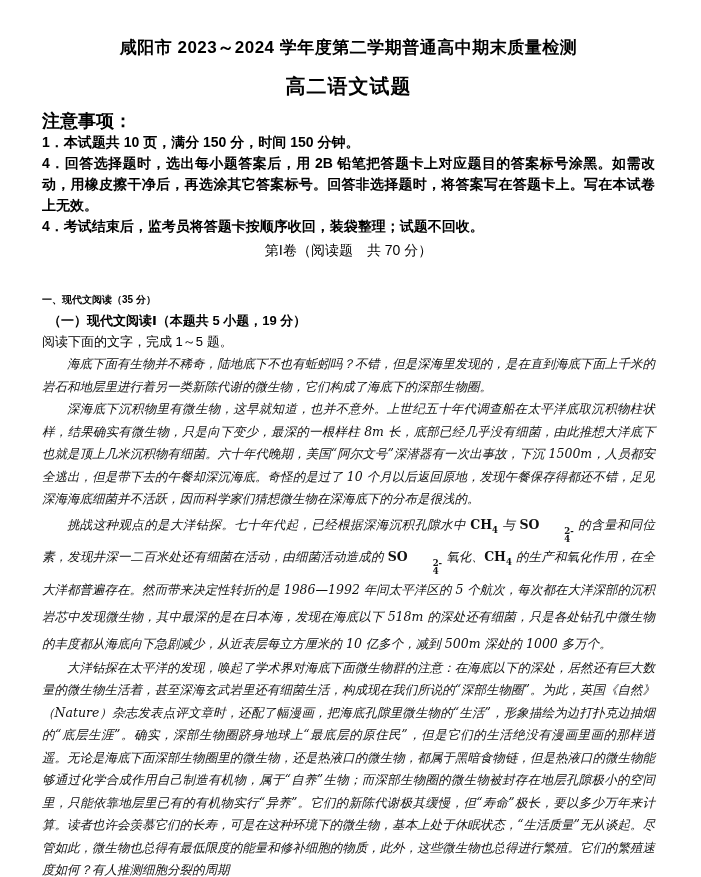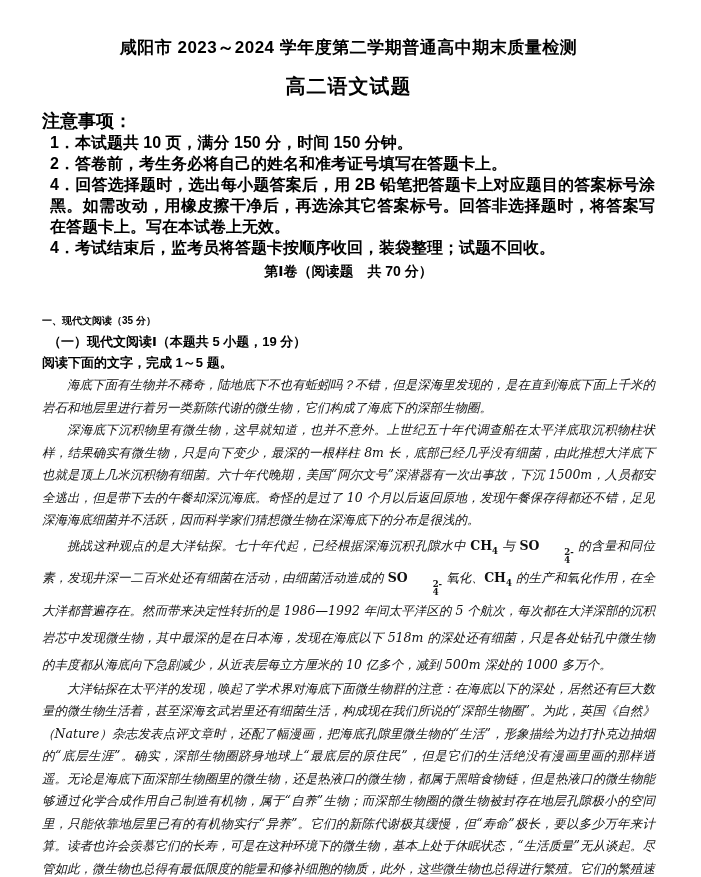--- a/index.html
+++ b/index.html
@@ -14,36 +14,35 @@
     margin:0 0 14px 0;letter-spacing:0.5px;
   }
   .exam-subtitle{
     font-size:20px;font-weight:700;text-align:center;
     margin:0 0 11px 0;letter-spacing:1px;
   }
   .notice-heading{
     font-size:18px;font-weight:700;line-height:21px;
   }
   .notice-item{
-    font-size:16px;font-weight:700;line-height:21px;
+    font-size:14px;font-weight:700;line-height:21px;
     text-align:justify;
-    margin-left:8px;
   }
   .volume-heading{
-    font-size:14px;font-weight:700;text-align:center;line-height:22px;
+    font-size:14px;font-weight:400;text-align:center;line-height:22px;
     margin:2px 0 1px 0;
   }
   .part-heading{
     font-size:10px;font-weight:700;line-height:21px;margin-top:28px;
   }
   .subpart-heading{
     font-size:13px;font-weight:700;line-height:21px;padding-left:6px;
   }
   .instruction{
-    font-size:13px;font-weight:700;line-height:21px;
+    font-size:13px;font-weight:400;line-height:21px;
   }
   #passage{margin-top:1px;}
   .body-para{
     margin:0;
     font-family:"DejaVu Serif","Liberation Serif",serif;
     font-style:italic;
     font-size:12.5px;line-height:22.5px;
     text-align:justify;text-indent:2em;color:#111;
   }
   .body-para.spacious{line-height:27px;}
@@ -61,21 +60,20 @@
 <body>
 
 <div class="sheet">
 
   <h1 class="exam-title">咸阳市 2023～2024 学年度第二学期普通高中期末质量检测</h1>
   <h2 class="exam-subtitle">高二语文试题</h2>
 
   <div class="notice">
     <div class="notice-heading">注意事项：</div>
     <div class="notice-item">1．本试题共 10 页，满分 150 分，时间 150 分钟。</div>
-    <div class="notice-item">2．答卷前，考生务必将自己的姓名和准考证号填写在答题卡上。</div>
     <div class="notice-item">4．回答选择题时，选出每小题答案后，用 2B 铅笔把答题卡上对应题目的答案标号涂黑。如需改动，用橡皮擦干净后，再选涂其它答案标号。回答非选择题时，将答案写在答题卡上。写在本试卷上无效。</div>
     <div class="notice-item">4．考试结束后，监考员将答题卡按顺序收回，装袋整理；试题不回收。</div>
   </div>
 
   <div class="volume-heading">第Ⅰ卷（阅读题　共 70 分）</div>
   <div class="part-heading">一、现代文阅读（35 分）</div>
   <div class="subpart-heading">（一）现代文阅读Ⅰ（本题共 5 小题，19 分）</div>
   <div class="instruction">阅读下面的文字，完成 1～5 题。</div>
 
   <div id="passage">

